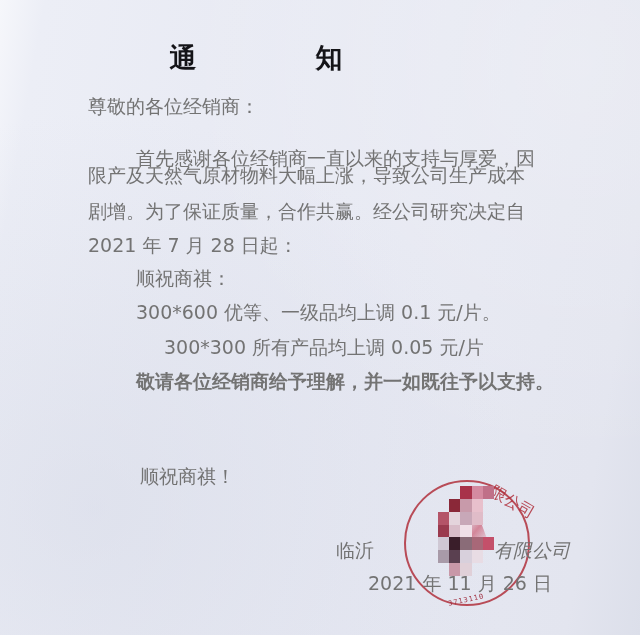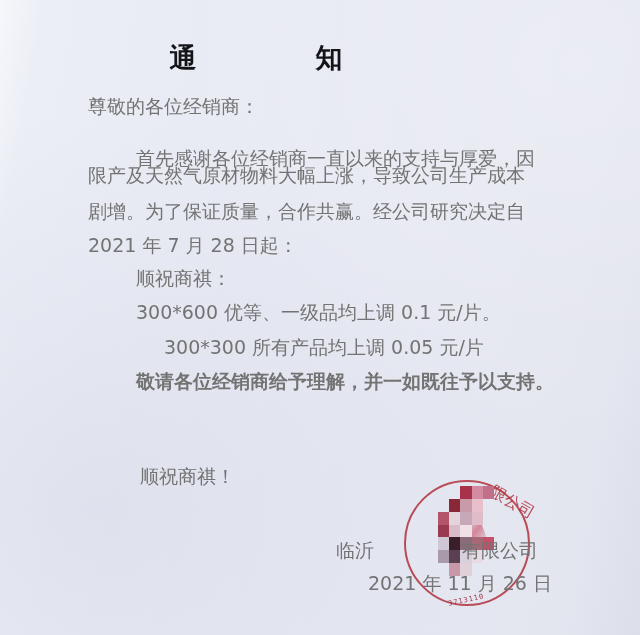--- a/index.html
+++ b/index.html
@@ -154,14 +154,14 @@
     <div style="background:#e8dce4"></div>
     <div></div>
   <div></div>
     <div style="background:#c898a8"></div>
     <div style="background:#e0d0d8"></div>
     <div></div>
     <div></div>
 </div>
 
 <div class="line" style="left:336px; top:538px;">临沂</div>
-<div class="line" style="left:462px; top:538px;">有限公司</div>
+<div class="line" style="left:494px; top:538px;font-style:italic;">有限公司</div>
 <div class="line sans" style="left:368px; top:571px;">2021 年 11 月 26 日</div>
 
 </body></html>

